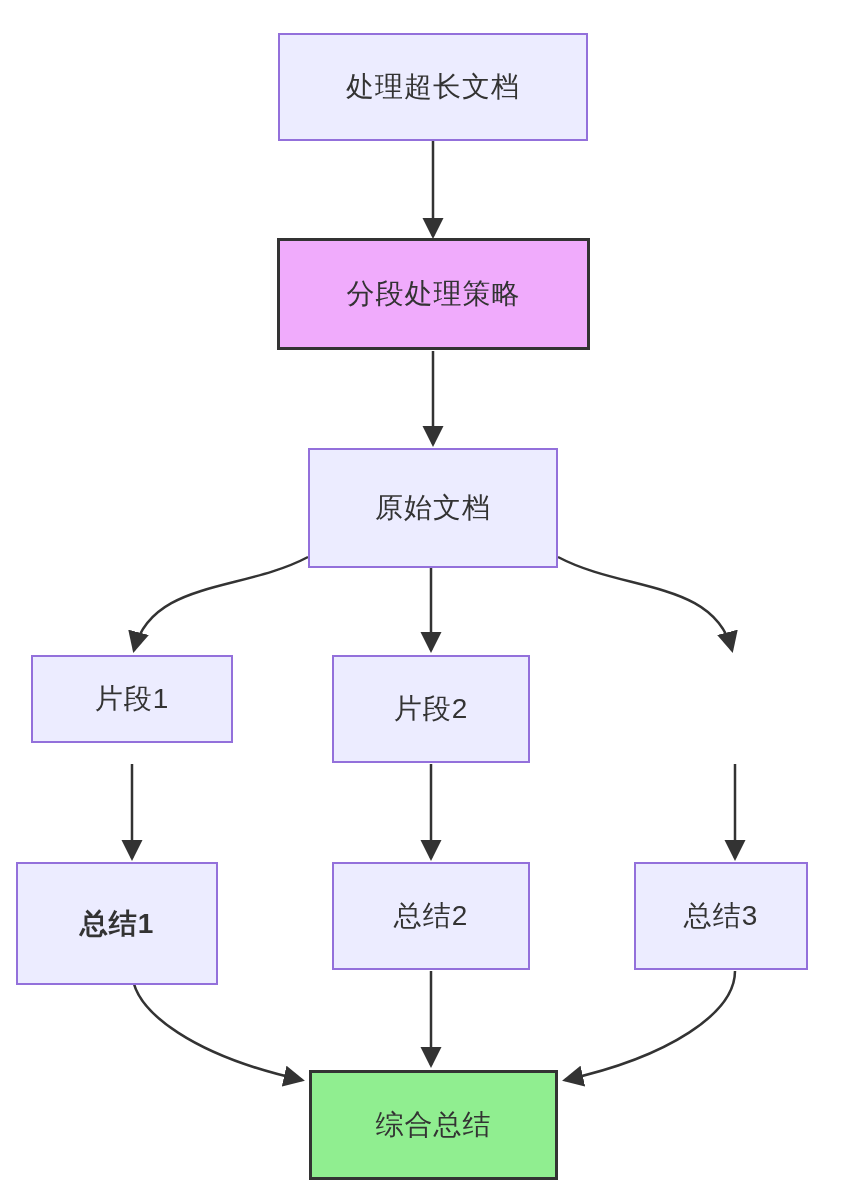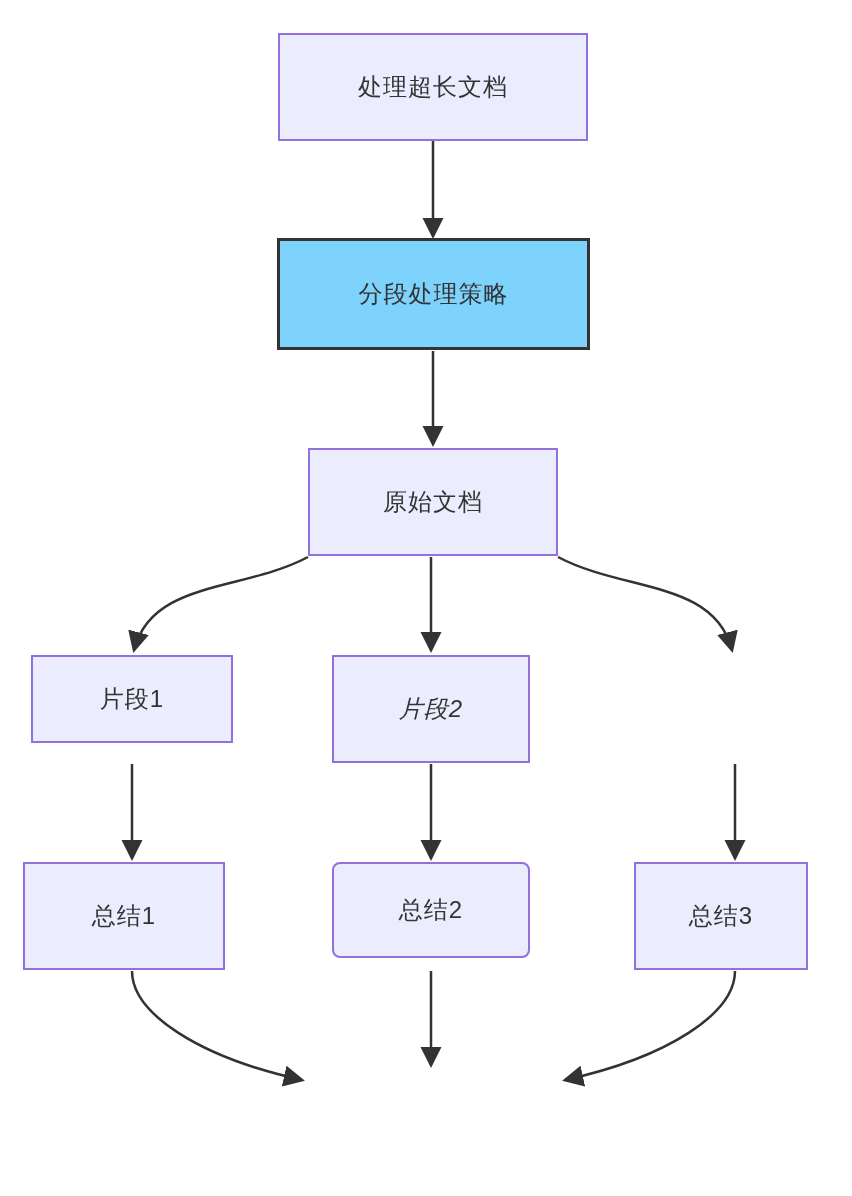--- a/index.html
+++ b/index.html
@@ -32,27 +32,27 @@
   }
   .node {
     position: absolute;
     box-sizing: border-box;
     display: flex;
     align-items: center;
     justify-content: center;
     background: #ECECFF;
     border: 2px solid #9370DB;
     color: #333333;
-    font-size: 24px;
+    font-size: 28px;
     letter-spacing: 1px;
     text-align: right;
     white-space: nowrap;
   }
   .node.emph-purple {
-    background: #7dd3fc;
+    background: #f0abfc;
     border: 3.5px solid #333333;
   }
   .node.emph-green {
     background: #90EE90;
     border: 3.5px solid #333333;
   }
 </style>
 </head>
 <body>
 
@@ -74,27 +74,28 @@
     <path class="edge" marker-end="url(#arrowhead)" d="M735 764 V858"></path>
     <path class="edge" marker-end="url(#arrowhead)" d="M132 971 C 132 1013, 198 1057, 302 1080"></path>
     <path class="edge" marker-end="url(#arrowhead)" d="M431 971 V1065"></path>
     <path class="edge" marker-end="url(#arrowhead)" d="M735 971 C 735 1013, 669 1057, 565 1080"></path>
   </svg>
 
   <div class="node" style="left:278px; top:33px; width:310px; height:108px;">处理超长文档</div>
 
   <div class="node emph-purple" style="left:277px; top:238px; width:313px; height:112px;">分段处理策略</div>
 
-  <div class="node" style="left:308px; top:448px; width:250px; height:108px;">原始文档</div>
+  <div class="node" style="left:308px; top:448px; width:250px; height:120px;">原始文档</div>
 
   <div class="node" style="left:31px; top:655px; width:202px; height:88px;">片段1</div>
 
-  <div class="node" style="left:332px; top:655px; width:198px; height:108px;font-style:italic;">片段2</div>
+  <div class="node" style="left:332px; top:655px; width:198px; height:108px;">片段2</div>
 
 
-  <div class="node" style="left:23px; top:862px; width:202px; height:108px;">总结1</div>
+  <div class="node" style="left:16px; top:862px; width:202px; height:123px;font-weight:bold;">总结1</div>
 
-  <div class="node" style="left:332px; top:862px; width:198px; height:96px;border-radius:8px;">总结2</div>
+  <div class="node" style="left:332px; top:862px; width:198px; height:108px;">总结2</div>
 
   <div class="node" style="left:634px; top:862px; width:174px; height:108px;">总结3</div>
 
+  <div class="node emph-green" style="left:309px; top:1070px; width:249px; height:110px;">综合总结</div>
 
 </div>
 
 </body></html>

